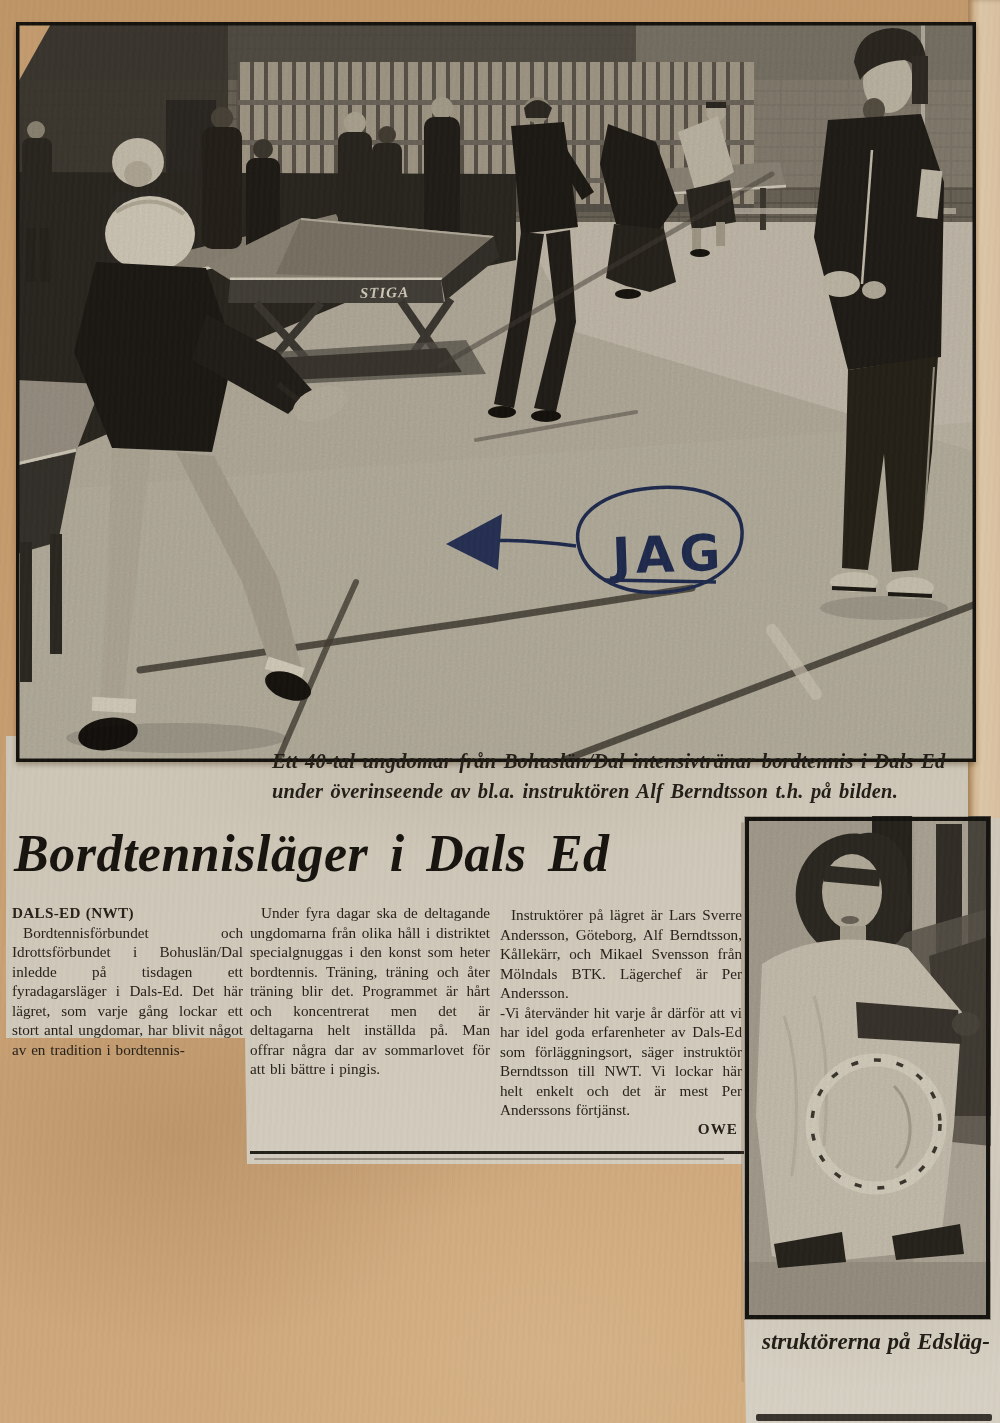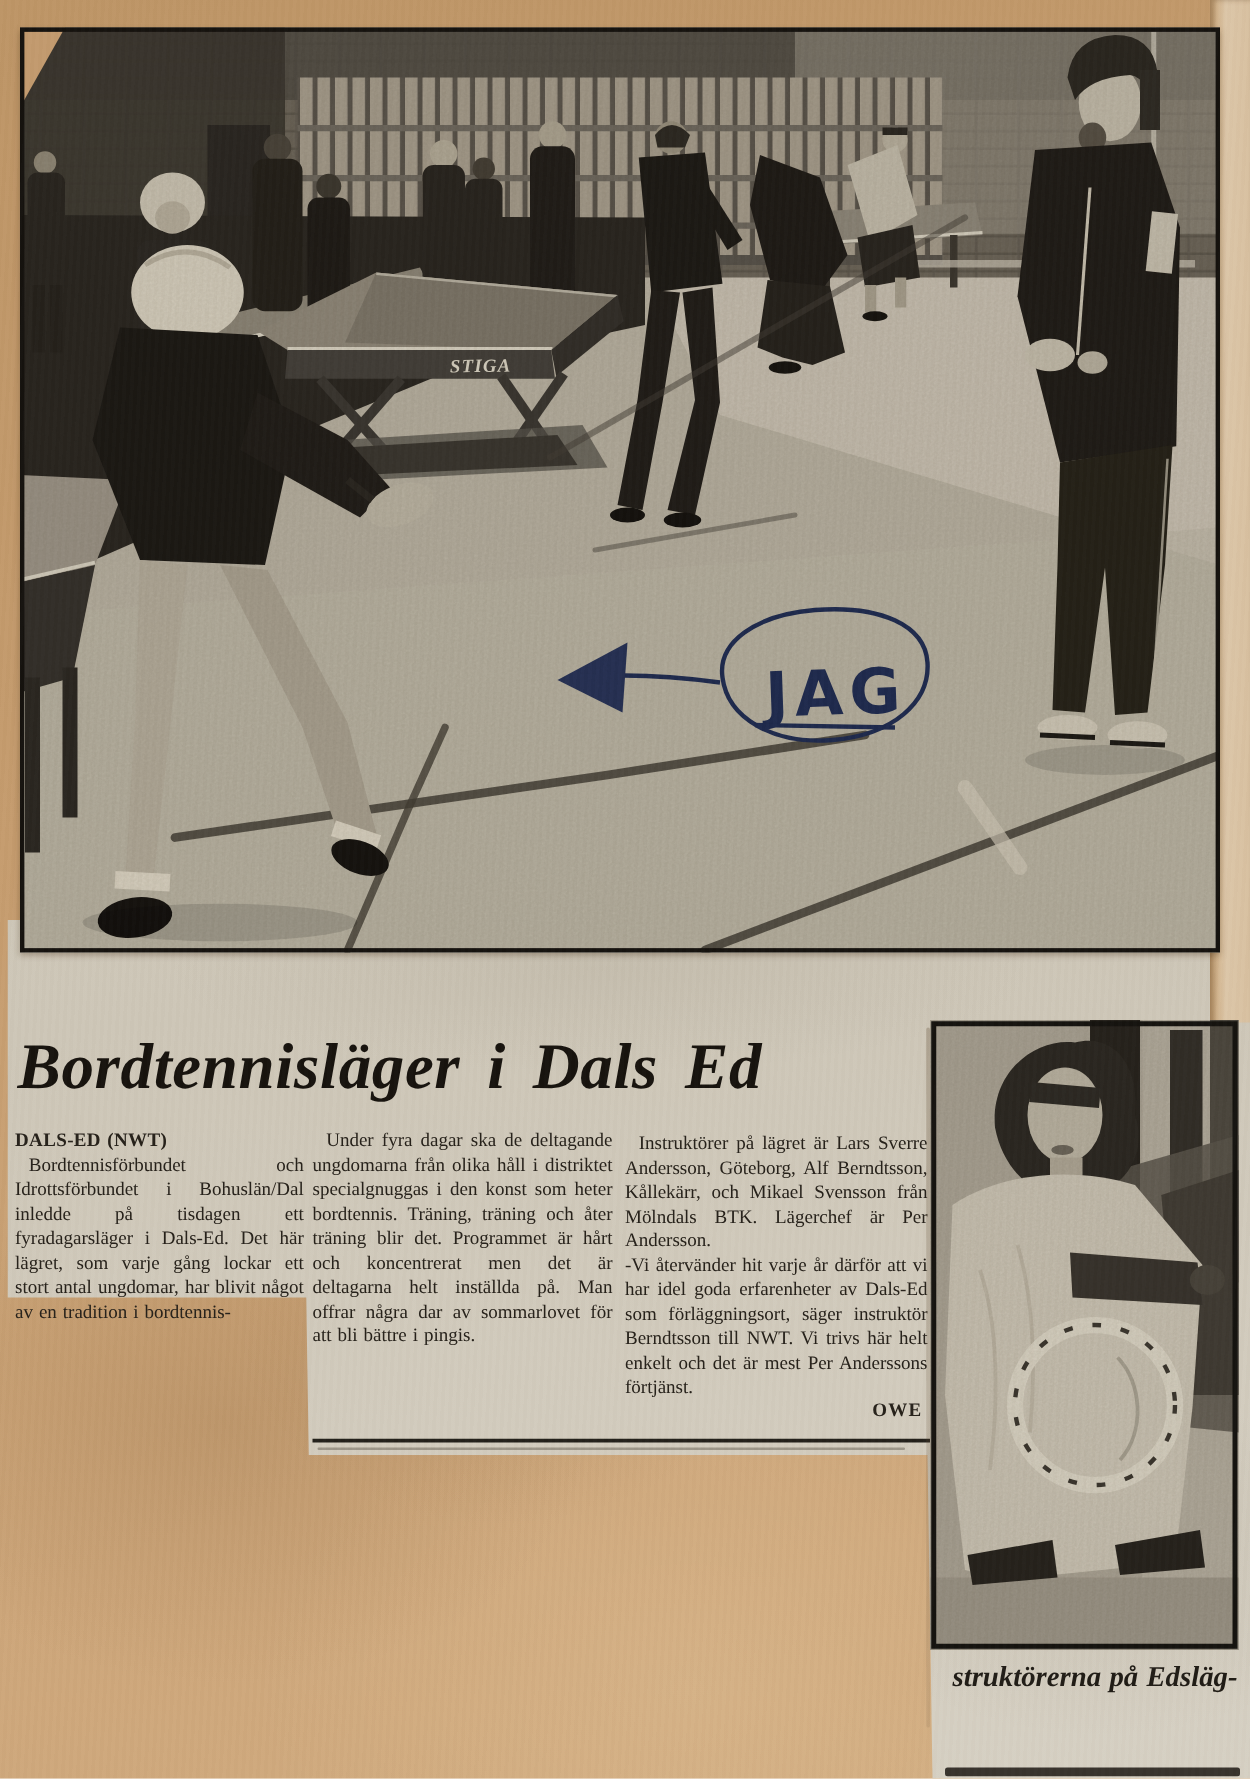--- a/index.html
+++ b/index.html
@@ -293,33 +293,37 @@
         <text x="596" y="550" font-size="50" font-family="DejaVu Sans, sans-serif" font-weight="bold" fill="#202c52" letter-spacing="5" transform="rotate(-2 640 530)">JAG</text>
         <path d="M588,558 L700,560" stroke="#202c52" stroke-width="3.5" fill="none"></path>
       </g>
 
       <rect x="0" y="0" width="960" height="740" filter="url(#grainF)" opacity="0.3" style="mix-blend-mode:multiply"></rect>
       <polygon points="0,0 36,0 0,64" fill="#c29a6e"></polygon>
       <rect x="1.5" y="1.5" width="957" height="737" fill="none" stroke="#15120e" stroke-width="4"></rect>
     </svg>
   </div>
 
+  <div class="caption-top">
+    <div>Ett 40-tal ungdomar från Bohuslän/Dal intensivtränar bordtennis i Dals Ed</div>
+    <div>under överinseende av bl.a. instruktören Alf Berndtsson t.h. på bilden.</div>
+  </div>
 
   <div class="headline">Bordtennisläger i Dals Ed</div>
 
   <div class="col col1">
     <p class="dateline">DALS-ED (NWT)</p>
     <p class="indent">Bordtennisförbundet och Idrottsförbundet i Bohuslän/Dal inledde på tisdagen ett fyradagarsläger i Dals-Ed. Det här lägret, som varje gång lockar ett stort antal ungdomar, har blivit något av en tradition i bordtennis-</p>
   </div>
   <div class="col col2">
     <p class="indent">Under fyra dagar ska de deltagande ungdomarna från olika håll i distriktet specialgnuggas i den konst som heter bordtennis. Träning, träning och åter träning blir det. Programmet är hårt och koncentrerat men det är deltagarna helt inställda på. Man offrar några dar av sommarlovet för att bli bättre i pingis.</p>
   </div>
   <div class="col col3">
     <p class="indent">Instruktörer på lägret är Lars Sverre Andersson, Göteborg, Alf Berndtsson, Kållekärr, och Mikael Svensson från Mölndals BTK. Lägerchef är Per Andersson.</p>
-    <p>-Vi återvänder hit varje år därför att vi har idel goda erfarenheter av Dals-Ed som förläggningsort, säger instruktör Berndtsson till NWT. Vi trivs här helt enkelt och det är mest Per Anderssons förtjänst.</p>
+    <p>-Vi återvänder hit varje år därför att vi har idel goda erfarenheter av Dals-Ed som förläggningsort, säger instruktör Berndtsson till NWT. Vi lockar här helt enkelt och det är mest Per Anderssons förtjänst.</p>
     <div class="byline">OWE</div>
   </div>
 
   <div class="bottom-rule"></div>
   <div class="bottom-rule-shadow"></div>
   <div class="portrait-cut-edge"></div>
 
   <div class="portrait-wrap">
     <svg viewBox="0 0 247 504" width="247" height="504">
       <defs>

